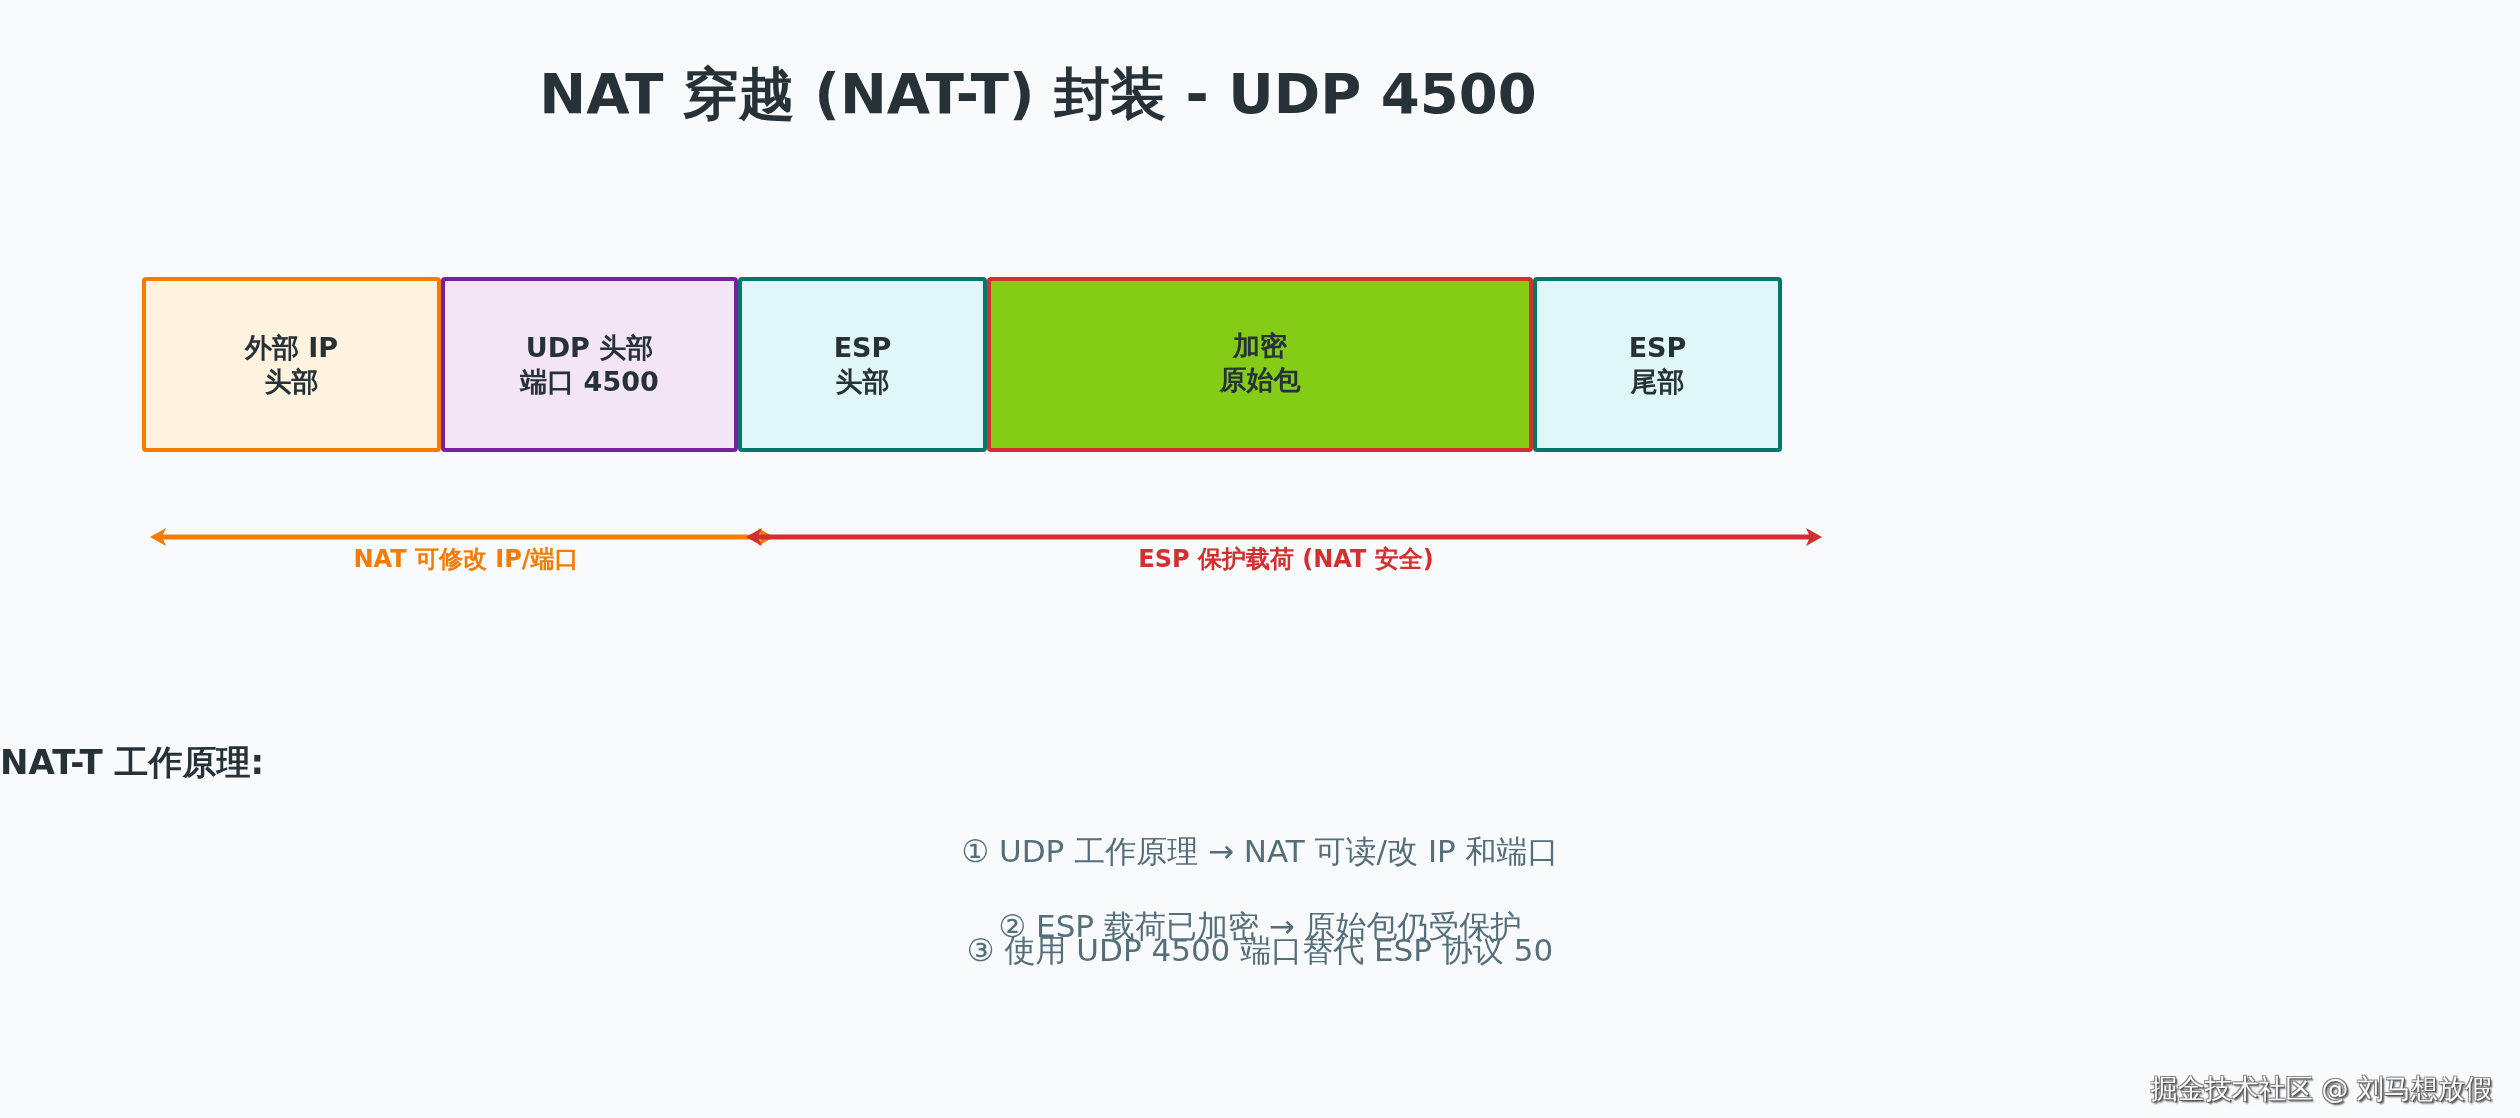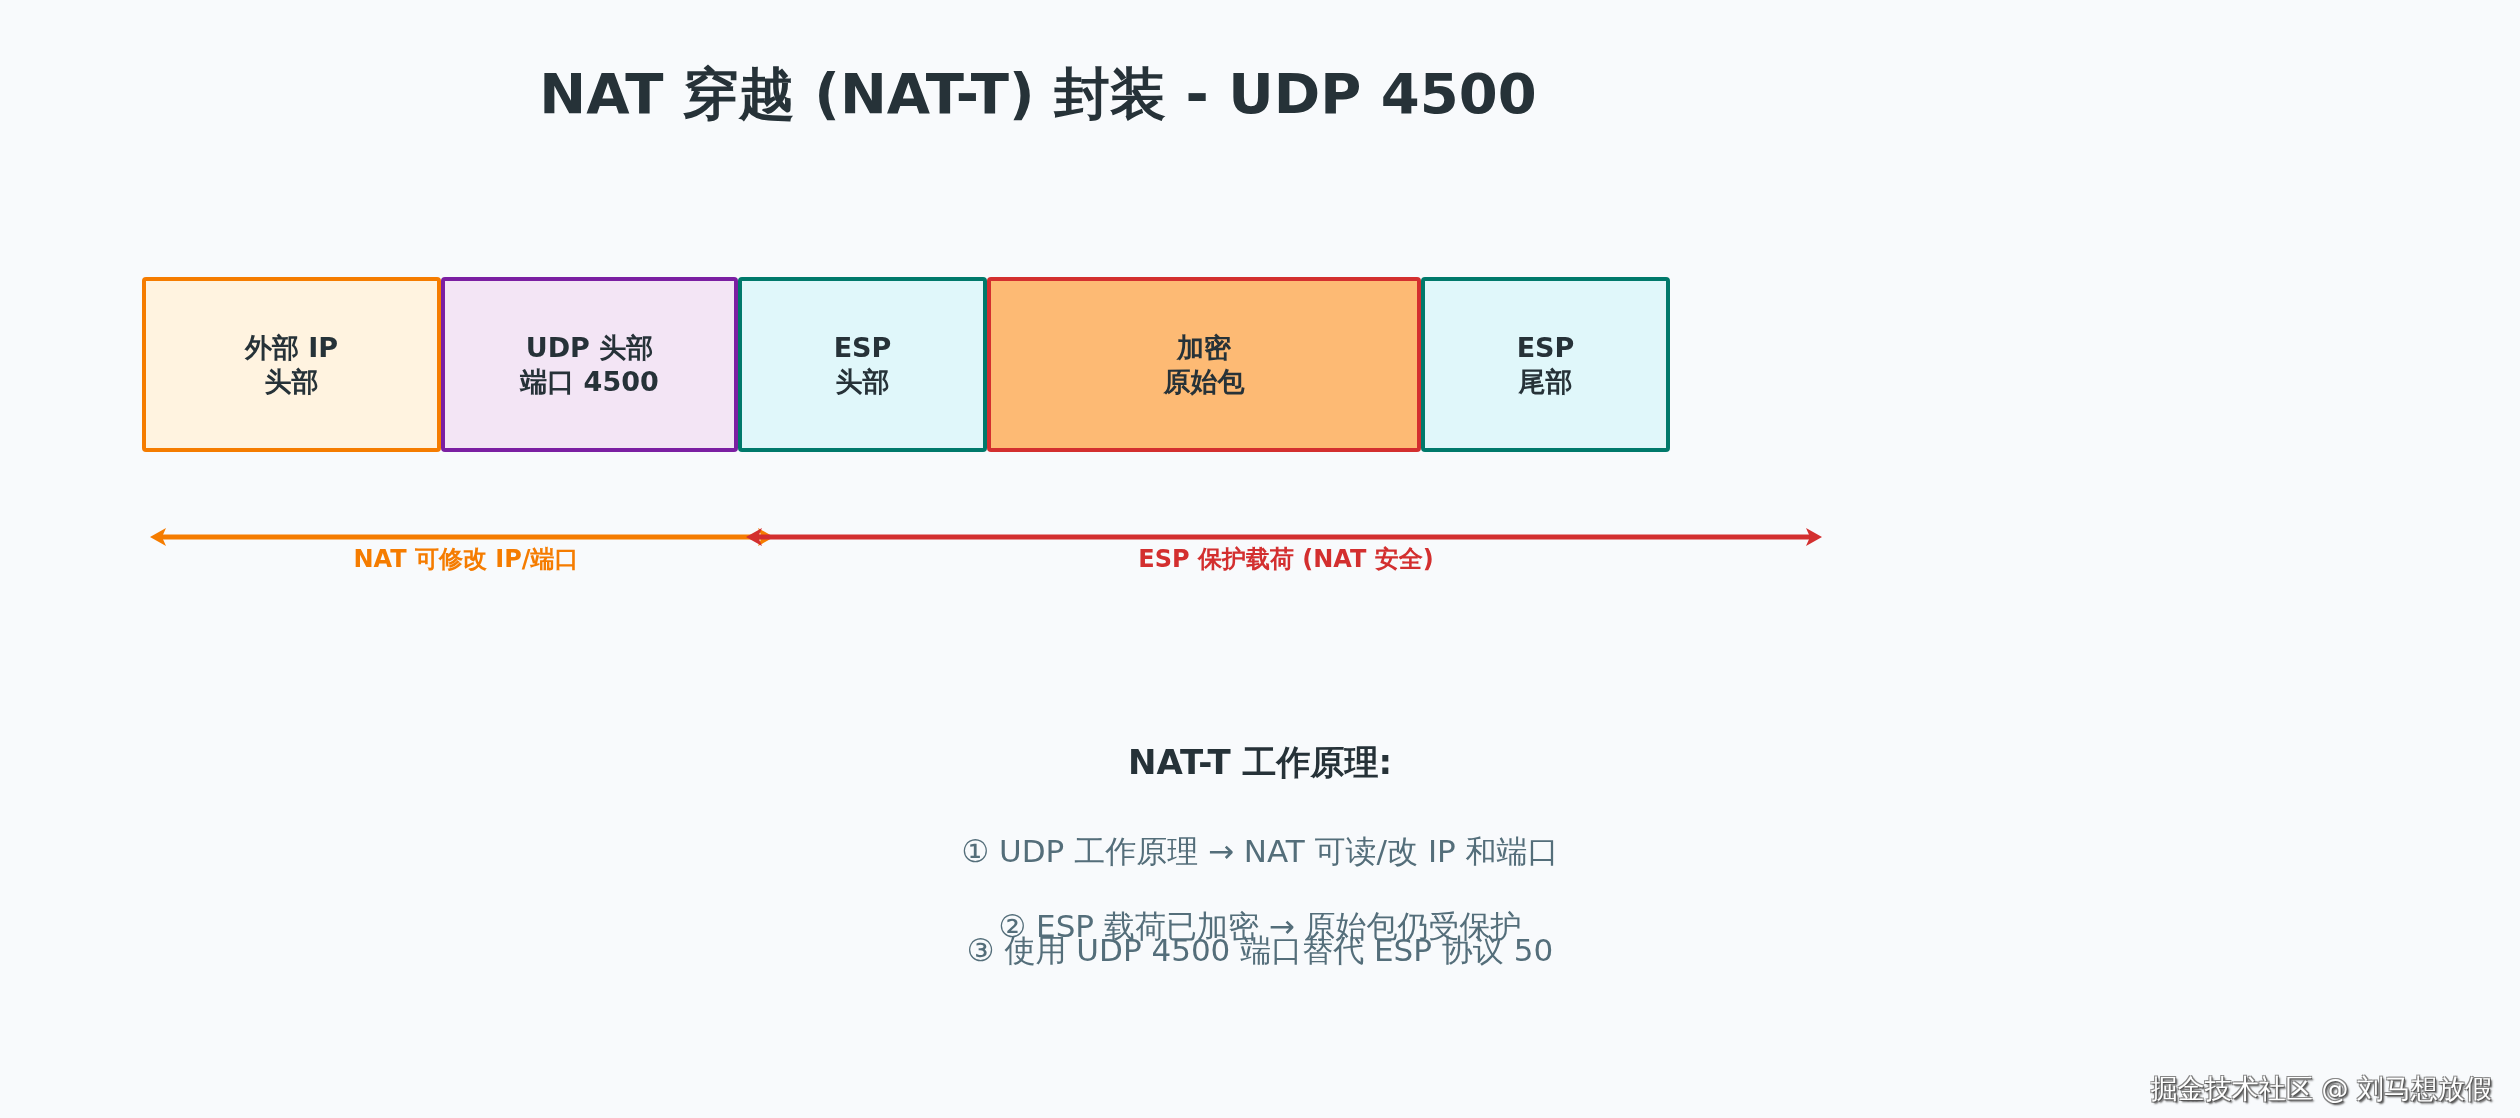--- a/index.html
+++ b/index.html
@@ -61,21 +61,20 @@
     line-height: 34px;
     text-align: center;
     transform: translateX(-50%);
     white-space: nowrap;
   }
   .subtitle {
     position: absolute;
     left: 0;
     width: 2520px;
     top: 740px;
-    text-align: center;
     font-size: 34px;
     font-weight: bold;
     color: #263238;
     line-height: 44px;
   }
   .point {
     position: absolute;
     left: 0;
     width: 2520px;
     text-align: center;
@@ -106,21 +105,21 @@
     <span>头部</span>
   </div>
   <div class="seg" style="width: 297px; border-color: rgb(123, 31, 162); background: rgb(243, 229, 245);">
     <span>UDP 头部</span>
     <span>端口 4500</span>
   </div>
   <div class="seg" style="width: 249px; border-color: rgb(0, 121, 107); background: rgb(224, 247, 250);">
     <span>ESP</span>
     <span>头部</span>
   </div>
-  <div class="seg" style="width: 434px; border-color: rgb(211, 47, 47); background: #fdba74;">
+  <div class="seg" style="width: 546px; border-color: rgb(211, 47, 47); background: #84cc16; font-family: Liberation Mono, monospace;">
     <span>加密</span>
     <span>原始包</span>
   </div>
   <div class="seg" style="width: 249px; border-color: rgb(0, 121, 107); background: rgb(224, 247, 250);">
     <span>ESP</span>
     <span>尾部</span>
   </div>
 </div>
 
 <svg class="arrows" width="2520" height="1118">

